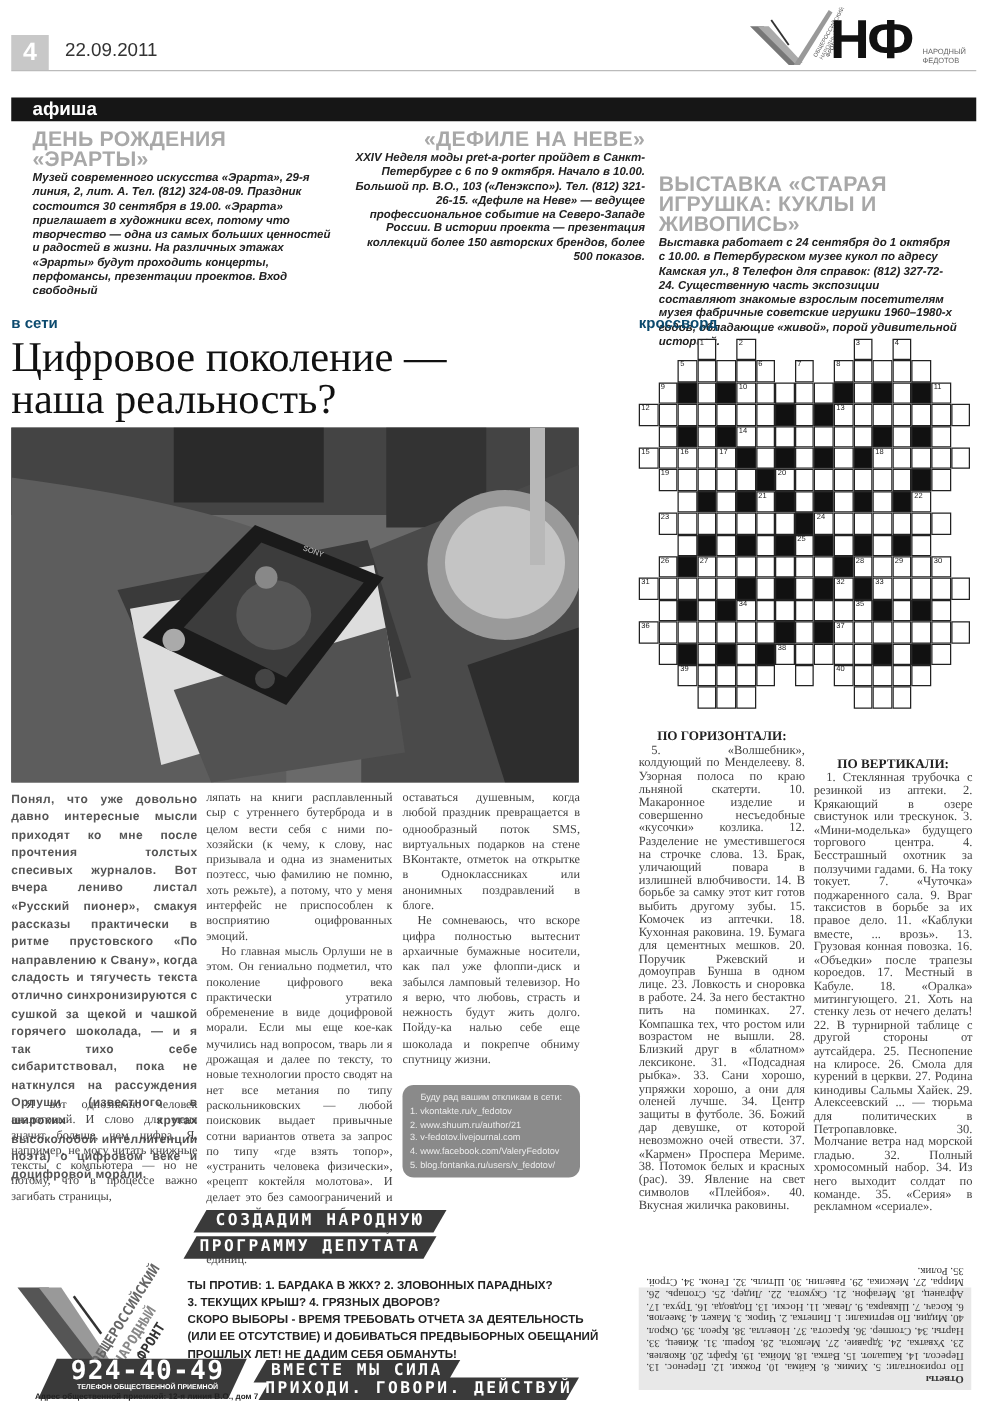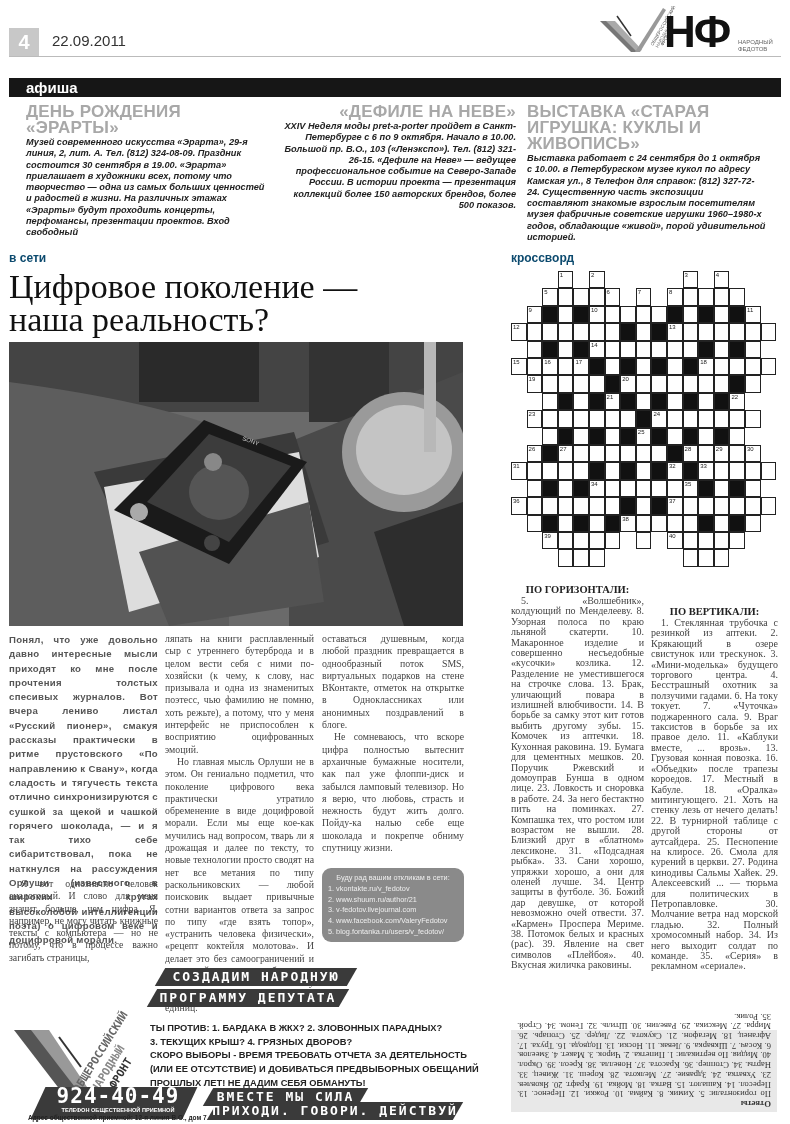--- a/index.html
+++ b/index.html
@@ -82,21 +82,21 @@
 <div class="abs afisha-label">афиша</div>
 
 <div class="event" style="left:26px; width:245px;">
   <h2>ДЕНЬ РОЖДЕНИЯ «ЭРАРТЫ»</h2>
   <p>Музей современного искусства «Эрарта», 29-я линия, 2, лит. А. Тел. (812) 324-08-09. Праздник состоится 30 сентября в 19.00. «Эрарта» приглашает в художники всех, потому что творчество — одна из самых больших ценностей и радостей в жизни. На различных этажах «Эрарты» будут проходить концерты, перфомансы, презентации проектов. Вход свободный</p>
 </div>
 <div class="event" style="left:276px; width:240px;text-align:right;">
   <h2>«ДЕФИЛЕ НА НЕВЕ»</h2>
   <p>XXIV Неделя моды pret-a-porter пройдет в Санкт-Петербурге с 6 по 9 октября. Начало в 10.00. Большой пр. В.О., 103 («Ленэкспо»). Тел. (812) 321-26-15. «Дефиле на Неве» — ведущее профессиональное событие на Северо-Западе России. В истории проекта — презентация коллекций более 150 авторских брендов, более 500 показов.</p>
 </div>
-<div class="event" style="left:527px; width:240px;">
+<div class="event" style="left:527px; width:240px;margin-top:36px;">
   <h2>ВЫСТАВКА «СТАРАЯ ИГРУШКА: КУКЛЫ И ЖИВОПИСЬ»</h2>
   <p>Выставка работает с 24 сентября до 1 октября с 10.00. в Петербургском музее кукол по адресу Камская ул., 8 Телефон для справок: (812) 327-72-24. Существенную часть экспозиции составляют знакомые взрослым посетителям музея фабричные советские игрушки 1960–1980-х годов, обладающие «живой», порой удивительной историей.</p>
 </div>
 
 <div class="abs rubric" style="left:9px; top:251px;">в сети</div>
 <div class="abs headline">
   <div>Цифровое поколение —</div>
   <div>наша реальность?</div>
 </div>
 

